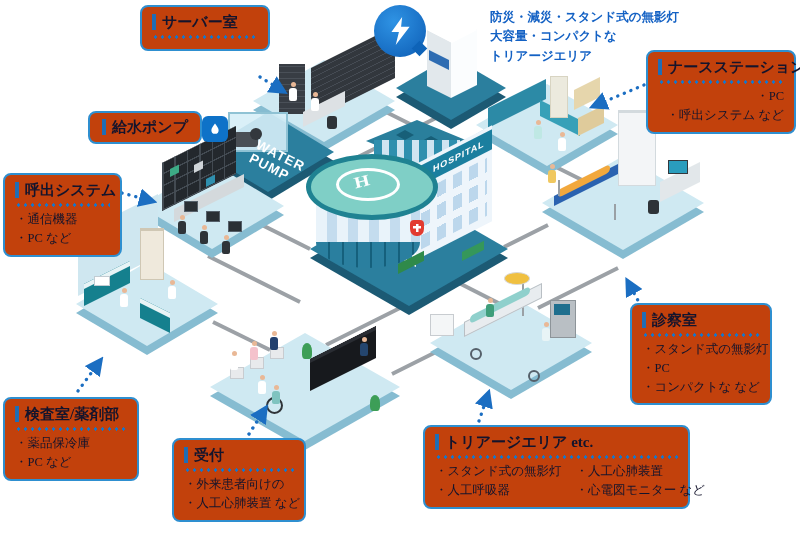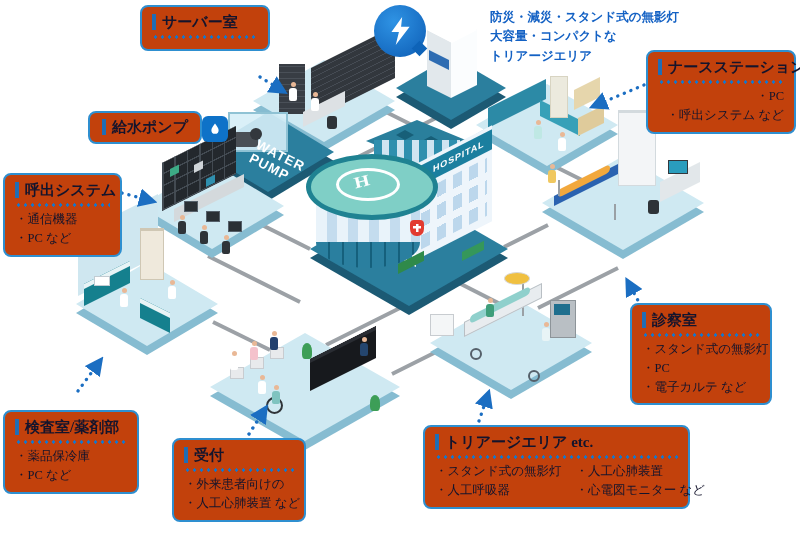--- a/index.html
+++ b/index.html
@@ -274,21 +274,21 @@
   <div class="lbox" style="left:3px;top:173px;width:95px;">
     <div class="t">
         <span class="bar"></span>
         <span>呼出システム</span>
       </div>
     <div class="dots"></div>
     <div class="it">・通信機器</div>
     <div class="it">・PC など</div>
   </div>
 
-  <div class="lbox" style="left:3px;top:410px;width:112px;">
+  <div class="lbox" style="left:3px;top:397px;width:112px;">
     <div class="t">
         <span class="bar"></span>
         <span>検査室/薬剤部</span>
       </div>
     <div class="dots"></div>
     <div class="it">・薬品保冷庫</div>
     <div class="it">・PC など</div>
   </div>
 
   <div class="lbox" style="left:172px;top:438px;width:110px;">
@@ -320,21 +320,21 @@
   </div>
 
   <div class="lbox" style="left:630px;top:303px;width:118px;">
     <div class="t">
         <span class="bar"></span>
         <span>診察室</span>
       </div>
     <div class="dots"></div>
     <div class="it">・スタンド式の無影灯</div>
     <div class="it">・PC</div>
-    <div class="it">・電子カルテ など</div>
+    <div class="it">・コンパクトな など</div>
   </div>
 
   <div class="lbox" style="left:646px;top:50px;width:126px;text-align:right;">
     <div class="t">
         <span class="bar"></span>
         <span>ナースステーション</span>
       </div>
     <div class="dots"></div>
     <div class="it">・PC</div>
     <div class="it">・呼出システム など</div>

